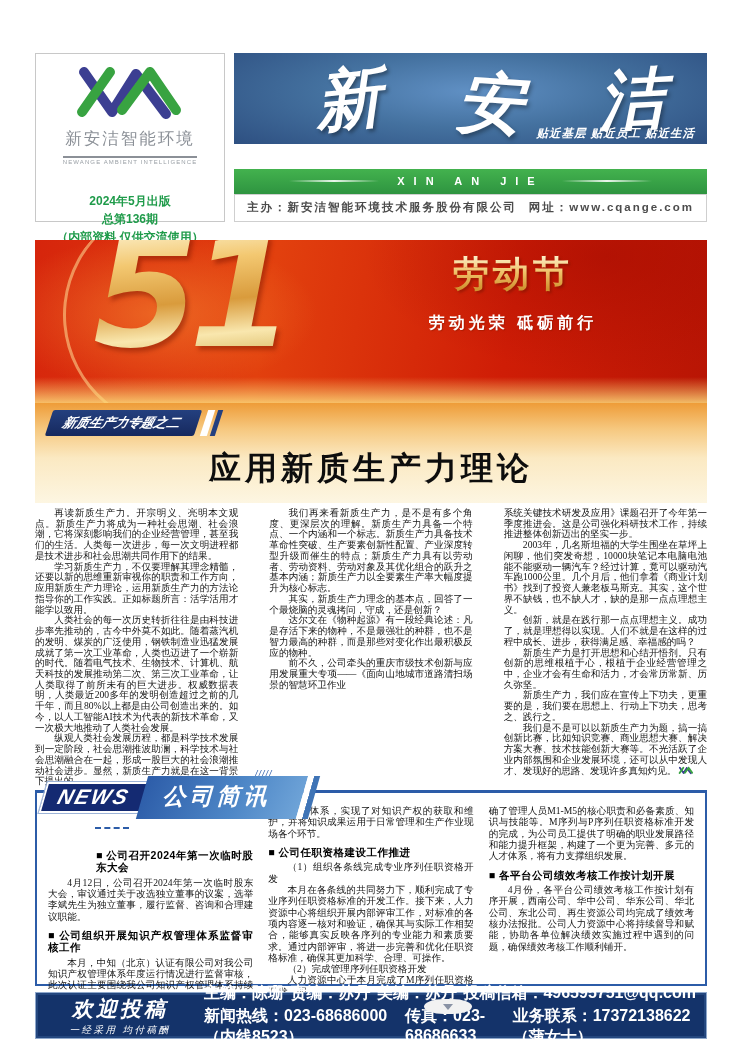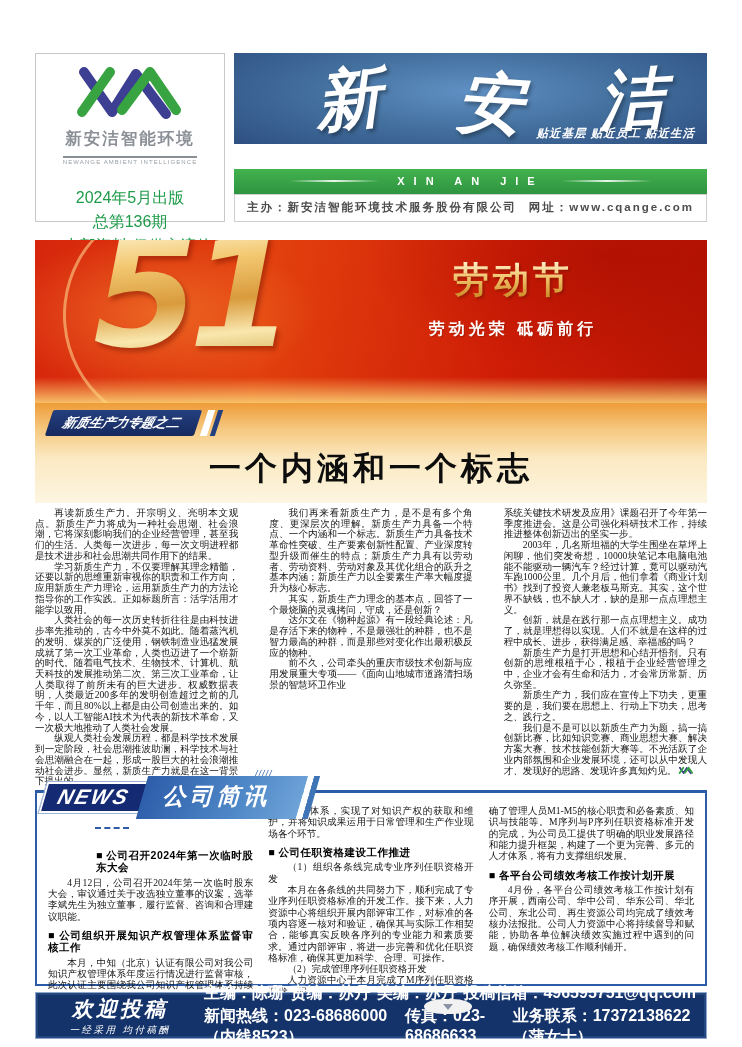--- a/index.html
+++ b/index.html
@@ -2,23 +2,23 @@
 <html><head>
 <meta charset="utf-8">
 <style>
   * { margin:0; padding:0; box-sizing:border-box; }
   body { background:#e8e8e8; font-family:"Liberation Sans",sans-serif; }
   .page { position:relative; width:742px; height:1047px; background:#fff; margin:0 auto; overflow:hidden; }
 
   
   .header { position:absolute; left:35px; top:53px; width:672px; height:169px; display:flex; gap:9px; }
   .logo-box { width:190px; height:169px; border:1px solid #c8c8c8; background:#fff; text-align:center; padding-top:6px; }
-  .logo-cn { font-size:16.5px; font-weight:bold; color:#8b9097; letter-spacing:2px; margin-top:-2px;text-align:center; }
+  .logo-cn { font-size:16.5px; font-weight:normal; color:#8b9097; letter-spacing:2px; margin-top:-2px;text-align:center; }
   .logo-en { font-size:6px; color:#9aa0a6; letter-spacing:1.1px; border-top:2px solid #8b9097; display:inline-block; padding-top:1px; }
-  .issue { margin-top:18px; color:#1f9b4a; font-weight:normal; font-size:16px; line-height:1.5; }
+  .issue { margin-top:24px; color:#1f9b4a; font-weight:bold; font-size:12px; line-height:1.5; }
   .masthead { flex:1; display:flex; flex-direction:column; }
   .mast-blue { height:107px; position:relative;
     background: radial-gradient(ellipse 70% 90% at 50% 42%, #6090c4 0%, #44719f 45%, #2c4d7f 100%); }
   .brand { position:absolute; left:0; right:0; top:2px; text-align:center; color:#fff;
     font-family:"DejaVu Serif",serif; font-style:italic; font-weight:bold; font-size:66px; letter-spacing:38px; text-indent:38px;
     text-shadow:2px 3px 4px rgba(0,0,0,.35); }
   .brand span { display:inline-block; }
   .brand span:nth-child(1){ transform:rotate(-6deg) }
   .brand span:nth-child(2){ transform:rotate(4deg) translateY(4px) }
   .brand span:nth-child(3){ transform:rotate(-3deg) }
@@ -42,21 +42,21 @@
     border:3px solid rgba(255,220,150,.55); border-right-color:transparent; border-top-color:transparent; transform:rotate(40deg); }
   .n51 { position:absolute; left:58px; top:-22px; font-size:152px; font-weight:bold; font-style:italic; line-height:1;
     font-family:"DejaVu Sans",sans-serif; letter-spacing:-10px;
     background:linear-gradient(175deg,#fdf6d8 5%,#f3c871 30%,#d99b3c 55%,#f9e7ae 75%,#caa23f 100%);
     -webkit-background-clip:text; background-clip:text; color:transparent;
     filter:drop-shadow(3px 4px 2px rgba(120,20,0,.45)); }
   .b-right { position:absolute; left:292px; top:10px; width:372px; text-align:center; }
   .ldj { font-size:36px; font-weight:bold; letter-spacing:4px;
     background:linear-gradient(180deg,#fdf3cf 10%,#f0c269 45%,#d0912f 80%);
     -webkit-background-clip:text; background-clip:text; color:transparent;
-    filter:drop-shadow(2px 2px 1px rgba(120,20,0,.5));margin-top:6px; }
+    filter:drop-shadow(2px 2px 1px rgba(120,20,0,.5)); }
   .zj { margin-top:4px; font-size:41px; font-weight:bold; color:#fffdf6; letter-spacing:2px;
     text-shadow:2px 3px 2px rgba(140,25,0,.55); }
   .zj .em { background:linear-gradient(180deg,#fdf3cf,#eec35f); -webkit-background-clip:text; background-clip:text; color:transparent; }
   .slog { margin-top:14px; font-size:16px; font-weight:bold; color:#fff; letter-spacing:4px; text-shadow:1px 1px 1px rgba(140,25,0,.5); }
   .banner-fade { height:100px; position:relative;
     background:linear-gradient(180deg,#ee9c38 0%,#f6c87f 26%,#fbe9c2 55%,#fdf6e2 100%); }
   .badge-wrap { position:absolute; left:14px; top:7px; display:flex; align-items:stretch; height:26px; }
   .badge { background:linear-gradient(180deg,#24407f,#16295e); color:#fff; font-style:italic; font-weight:bold;
     font-size:13px; display:flex; align-items:center; padding:0 18px 0 14px; transform:skewX(-18deg); border-radius:2px; }
   .slash-w { width:7px; background:#fff; transform:skewX(-18deg); margin-left:6px; }
@@ -150,21 +150,21 @@
         <div class="ldj">劳动节</div>
         <div class="slog">劳动光荣  砥砺前行</div>
       </div>
     </div>
     <div class="banner-fade">
       <div class="badge-wrap">
         <div class="badge">新质生产力专题之二</div>
         <div class="slash-w"></div>
         <div class="slash-b"></div>
       </div>
-      <div class="article-title">一个内涵和一个标志</div>
+      <div class="article-title">应用新质生产力理论</div>
     </div>
   </div>
 
   <div class="article">
     <div class="col">
       <p>再读新质生产力。开宗明义、亮明本文观点。新质生产力将成为一种社会思潮、社会浪潮，它将深刻影响我们的企业经营管理，甚至我们的生活。人类每一次进步，每一次文明进程都是技术进步和社会思潮共同作用下的结果。</p>
       <p>学习新质生产力，不仅要理解其理念精髓，还要以新的思维重新审视你的职责和工作方向，应用新质生产力理论，运用新质生产力的方法论指导你的工作实践。正如标题所言：活学活用才能学以致用。</p>
       <p>人类社会的每一次历史转折往往是由科技进步率先推动的，古今中外莫不如此。随着蒸汽机的发明、煤炭的广泛使用，钢铁制造业迅猛发展成就了第一次工业革命，人类也迈进了一个崭新的时代。随着电气技术、生物技术、计算机、航天科技的发展推动第二次、第三次工业革命，让人类取得了前所未有的巨大进步。权威数据表明，人类最近200多年的发明创造超过之前的几千年，而且80%以上都是由公司创造出来的。如今，以人工智能AI技术为代表的新技术革命，又一次极大地推动了人类社会发展。</p>
       <p>纵观人类社会发展历程，都是科学技术发展到一定阶段，社会思潮推波助澜，科学技术与社会思潮融合在一起，形成一股巨大的社会浪潮推动社会进步。显然，新质生产力就是在这一背景下提出的。</p>
     </div>

